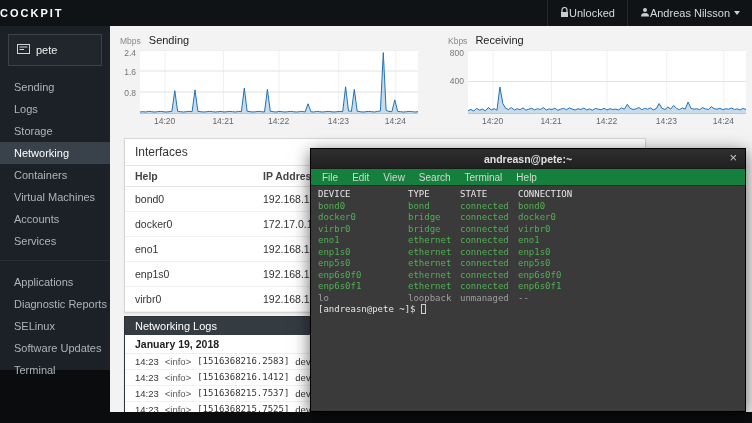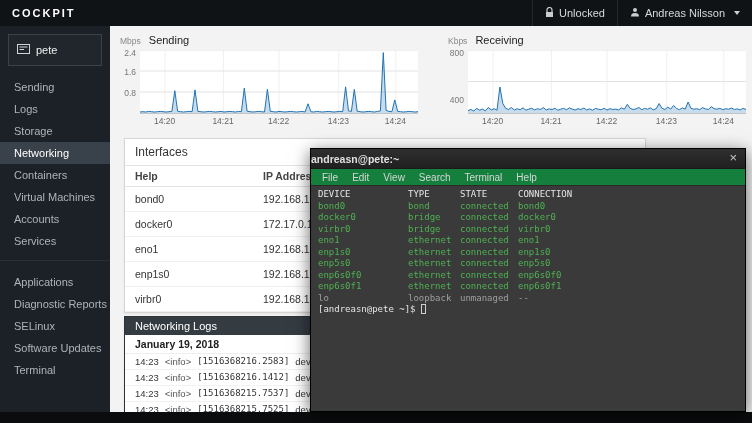--- a/index.html
+++ b/index.html
@@ -2,27 +2,27 @@
 <html style="--term-green: #4eb151; --term-gray: #9f9f9f;"><head>
 <meta charset="utf-8">
 <style>
 *{margin:0;padding:0;box-sizing:border-box}
 html,body{width:752px;height:423px}
 body{font-family:"Liberation Sans",sans-serif;background:#000;overflow:hidden}
 #stage{position:relative;width:752px;height:423px;background:#0a0c0d;overflow:hidden}
 
 
 .topbar{position:absolute;left:0;top:0;width:752px;height:26px;background:#101316;display:flex;align-items:center;justify-content:space-between;z-index:5}
-.brand{color:#fff;font-size:11px;font-weight:bold;letter-spacing:2px;padding-left:12px}
+.brand{color:#fff;font-size:11px;font-weight:bold;letter-spacing:2px;}
 .topbar-right{display:flex;height:100%}
-.tb-seg{display:flex;align-items:center;gap:5px;padding:0 12px;border-left:1px solid #24292d;color:#d8d8d8;font-size:11px;cursor:pointer}
+.tb-seg{display:flex;align-items:center;padding:0 12px;border-left:1px solid #24292d;color:#d8d8d8;font-size:11px;cursor:pointer}
 .caret{width:0;height:0;border-left:3px solid transparent;border-right:3px solid transparent;border-top:4px solid #cfcfcf;margin-left:4px}
 
 
-.sidebar{position:absolute;left:0;top:26px;width:110px;height:386px;background:#1b2126}
+.sidebar{position:absolute;left:0;top:26px;width:110px;height:344px;background:#1b2126}
 .host-box{margin:8px;padding:6px 8px;border:1px solid #3a4147;background:#20262b;display:flex;align-items:center;gap:6px;cursor:pointer}
 .host-name{color:#f0f0f0;font-size:11px}
 .nav{margin-top:10px}
 .nav-item{padding:5px 14px;font-size:11px;color:#aeb4b8;cursor:pointer;white-space:nowrap}
 .nav-item.active{background:#39424a;color:#fff}
 .nav-divider{height:1px;background:#2a3136;margin:8px 0}
 
 
 .main{position:absolute;left:110px;top:26px;width:642px;height:386px;background:#f3f3f3;overflow:hidden}
 
@@ -53,21 +53,21 @@
 #netlogs{left:14px;top:290px;width:522px;border:1px solid #2c3338}
 .logs-header{background:#343c42;color:#fff;font-size:11px;padding:3px 10px}
 .log-date{font-weight:bold;font-size:10.5px;color:#222;padding:3px 10px;background:#fff;border-bottom:1px solid #eee}
 .log-row{display:flex;gap:6px;padding:2px 10px;background:#fff;border-bottom:1px solid #f1f1f1;font-size:9.5px;color:#333;white-space:nowrap;cursor:pointer}
 .ll{color:#555}
 .lts{font-family:"DejaVu Sans Mono",monospace;font-size:9px}
 
 
 .terminal{position:absolute;left:310px;top:148px;width:436px;height:264px;z-index:20;border:1px solid #000;box-shadow:0 4px 16px rgba(0,0,0,.6);display:flex;flex-direction:column;background:#3a3a3a}
 .term-titlebar{height:20px;background:linear-gradient(#2f2f2f,#202020);display:flex;align-items:center;position:relative;flex:none;border-bottom:1px solid #1a1a1a}
-.term-title{flex:1;text-align:left;color:#e0e0e0;font-size:10.5px;font-weight:bold}
+.term-title{flex:1;text-align:center;color:#e0e0e0;font-size:10.5px;font-weight:bold}
 .term-close{position:absolute;right:8px;top:2px;color:#c8c8c8;font-size:13px;line-height:1;cursor:pointer}
 .term-menubar{height:17px;background:#15803d;display:flex;align-items:center;padding:0 4px;flex:none;border-bottom:1px solid #2a2a2a}
 .menu-item{color:#d6d6d6;font-size:10px;padding:0 7px;cursor:pointer}
 .term-body{flex:1;padding:3px 7px;font-family:"DejaVu Sans Mono",monospace;font-size:9px;line-height:11.5px;color:#e6e6e6;overflow:hidden}
 .tline{display:flex;white-space:pre}
 .tprompt{display:block;white-space:pre}
 .tc-device{width:90px;flex:none}
 .tc-type{width:52px;flex:none}
 .tc-state{width:58px;flex:none}
 .tgreen{color:var(--term-green,#4eb151)}
@@ -172,21 +172,21 @@
         </div>
     </div>
 
     <div class="chart" id="chart-receiving">
       <div class="chart-head">
         <span class="unit">Kbps</span>
         <span class="ctitle">Receiving</span>
       </div>
       <div class="chart-body">
         <div class="yticks">
-            <span style="top: 45px;">400</span>
+            <span style="top: 26px;">400</span>
             <span style="top: -2px;">800</span>
           </div>
         <div class="plot">
             <svg width="278" height="63">
               <line x1="25.02" x2="25.02" y1="0" y2="63" stroke="#f0f0f0"></line>
               <line x1="83.39999999999999" x2="83.39999999999999" y1="0" y2="63" stroke="#f0f0f0"></line>
               <line x1="139" x2="139" y1="0" y2="63" stroke="#f0f0f0"></line>
               <line x1="198.76999999999998" x2="198.76999999999998" y1="0" y2="63" stroke="#f0f0f0"></line>
               <line x1="255.76000000000002" x2="255.76000000000002" y1="0" y2="63" stroke="#f0f0f0"></line>
               <line x1="0" x2="278" y1="31.5" y2="31.5" stroke="#e2e2e2"></line>

